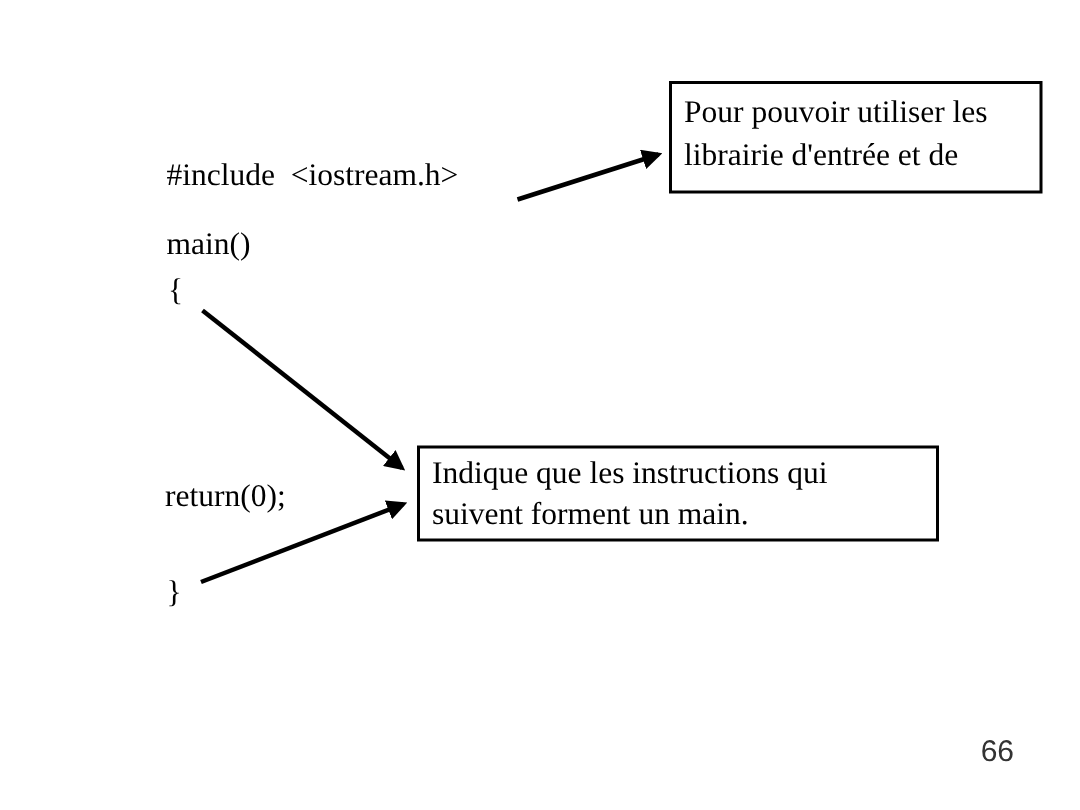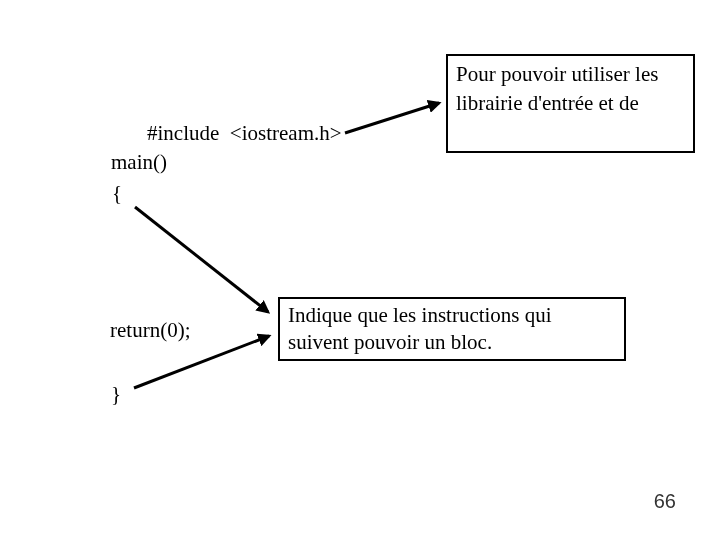--- a/index.html
+++ b/index.html
@@ -29,21 +29,21 @@
     box-sizing: border-box;
     border: 2px solid var(--ink, #000);
     background: var(--paper, #fff);
     font-size: 21px;
   }
   .callout .callout-line {
     white-space: pre;
   }
   .callout-include {
     left: 446px; top: 54px;
-    width: 249px; height: 99px;
+    width: 249px; height: 75px;
     padding: 4px 8px;
     line-height: 29px;
   }
   .callout-block {
     left: 278px; top: 297px;
     width: 348px; height: 64px;
     padding: 3px 8px;
     line-height: 27px;
   }
   .arrows-overlay {
@@ -63,34 +63,34 @@
     font-family: "Liberation Sans", sans-serif;
     font-size: 20px;
     color: var(--page_number, #333);
   }
 </style>
 </head>
 <body>
 
 <div class="slide">
 
-  <div class="code-line" style="left:111px; top:121px;margin-left:36px;">#include  &lt;iostream.h&gt;</div>
+  <div class="code-line" style="left:111px; top:104px;">#include  &lt;iostream.h&gt;</div>
   <div class="code-line" style="left:111px; top:150px;">main()</div>
   <div class="code-line" style="left:112px; top:181px;">{</div>
   <div class="code-line" style="left:110px; top:318px;">return(0);</div>
   <div class="code-line" style="left:111px; top:382px;">}</div>
 
   <div class="callout callout-include">
     <div class="callout-line">Pour pouvoir utiliser les</div>
     <div class="callout-line">librairie d'entrée et de</div>
   </div>
 
   <div class="callout callout-block">
     <div class="callout-line">Indique que les instructions qui</div>
-    <div class="callout-line">suivent pouvoir un bloc.</div>
+    <div class="callout-line">suivent forment un main.</div>
   </div>
 
   <svg class="arrows-overlay" viewBox="0 0 720 540" xmlns="http://www.w3.org/2000/svg">
     <defs>
       <marker id="ah" viewBox="0 0 10 10" refX="8" refY="5" markerWidth="4.5" markerHeight="4.5" orient="auto">
         <path class="arrowhead-shape" d="M0,0 L10,5 L0,10 Z"></path>
       </marker>
     </defs>
     <line x1="345" y1="133" x2="439" y2="103" marker-end="url(#ah)"></line>
     <line x1="135" y1="207" x2="268" y2="312" marker-end="url(#ah)"></line>

